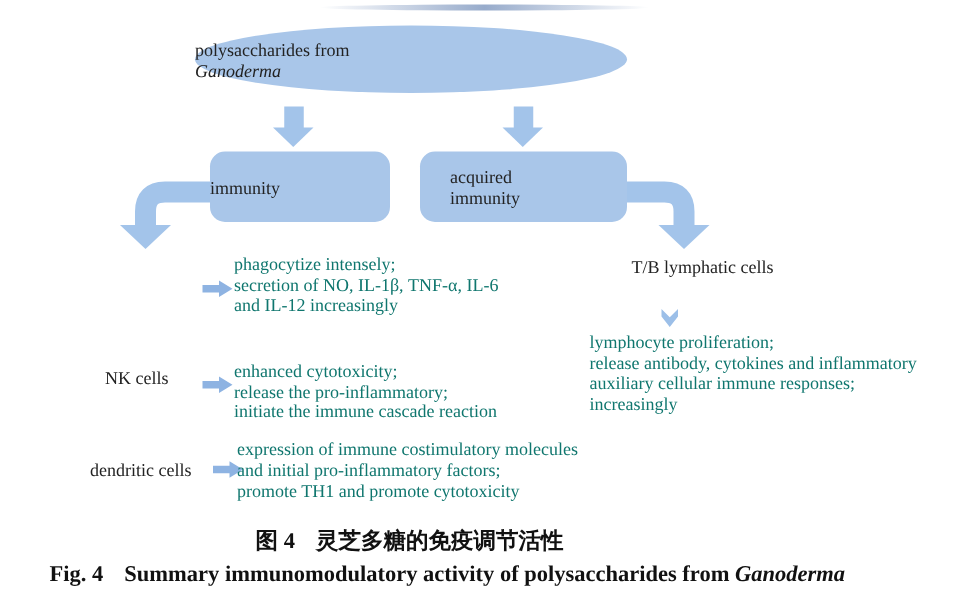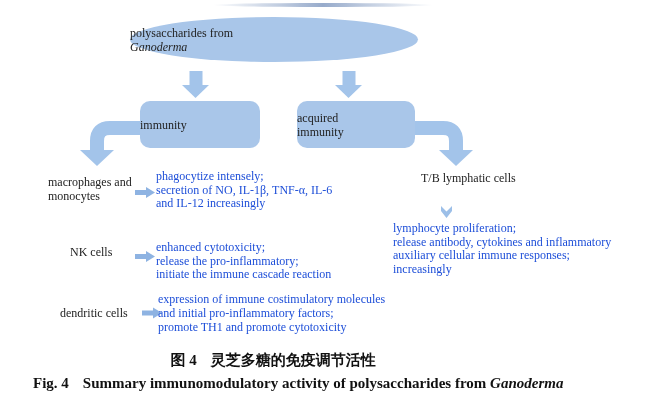--- a/index.html
+++ b/index.html
@@ -8,33 +8,33 @@
     width:647px;height:403px;
     background:#ffffff;
     font-family:"Liberation Serif","DejaVu Serif",serif;
     color:#222;
     overflow:hidden;
   }
   .abs{position:absolute;}
   .shape{background:#a9c6e9;z-index:1;}
   #connector-layer{position:absolute;left:0;top:0;z-index:1;pointer-events:none;}
   .node-text{font-size:12px;line-height:14px;text-align:left;color:#222;}
-  .tline{font-size:12px;line-height:13.5px;white-space:nowrap;color:#1d4ed8;}
+  .tline{font-size:12px;line-height:13.5px;white-space:nowrap;color:#0f766e;}
   .cell-label{font-size:12px;line-height:13.5px;color:#222;}
   .ellipse{
     left:130px;top:17px;width:288px;height:45px;
     border-radius:50%;
     display:flex;flex-direction:column;justify-content:center;
   }
   .roundbox{
     top:101px;height:47px;border-radius:10px;
     display:flex;flex-direction:column;justify-content:center;
   }
   #innate-box{left:140px;width:120px;}
-  #acquired-box{left:297px;width:118px;}
+  #acquired-box{left:280px;width:118px;padding-left:20px;}
   .italic{font-style:italic;}
   .z2{z-index:2;}
   #caption-zh{
     left:0;top:351px;width:546px;text-align:center;
     font-size:15px;font-weight:bold;color:#111;
   }
   #caption-zh .cap-label{margin-right:14px;}
   #caption-en{
     left:33px;top:375px;
     font-size:15px;font-weight:bold;color:#111;white-space:nowrap;
@@ -79,21 +79,20 @@
   </div>
 
   <div id="innate-box" class="abs shape roundbox">
     <div class="node-text">immunity</div>
   </div>
   <div id="acquired-box" class="abs shape roundbox">
     <div class="node-text">acquired</div>
     <div class="node-text">immunity</div>
   </div>
 
-  <div class="abs z2 cell-label" style="left:48px;top:176px;width:100px;">macrophages and monocytes</div>
   <div class="abs z2" style="left:156px;top:170px;">
     <div class="tline">phagocytize intensely;</div>
     <div class="tline">secretion of NO, IL-1β, TNF-α, IL-6</div>
     <div class="tline">and IL-12 increasingly</div>
   </div>
 
   <div class="abs z2 cell-label" style="left:70px;top:246px;white-space:nowrap;">NK cells</div>
   <div class="abs z2" style="left:156px;top:241px;">
     <div class="tline">enhanced cytotoxicity;</div>
     <div class="tline">release the pro-inflammatory;</div>

